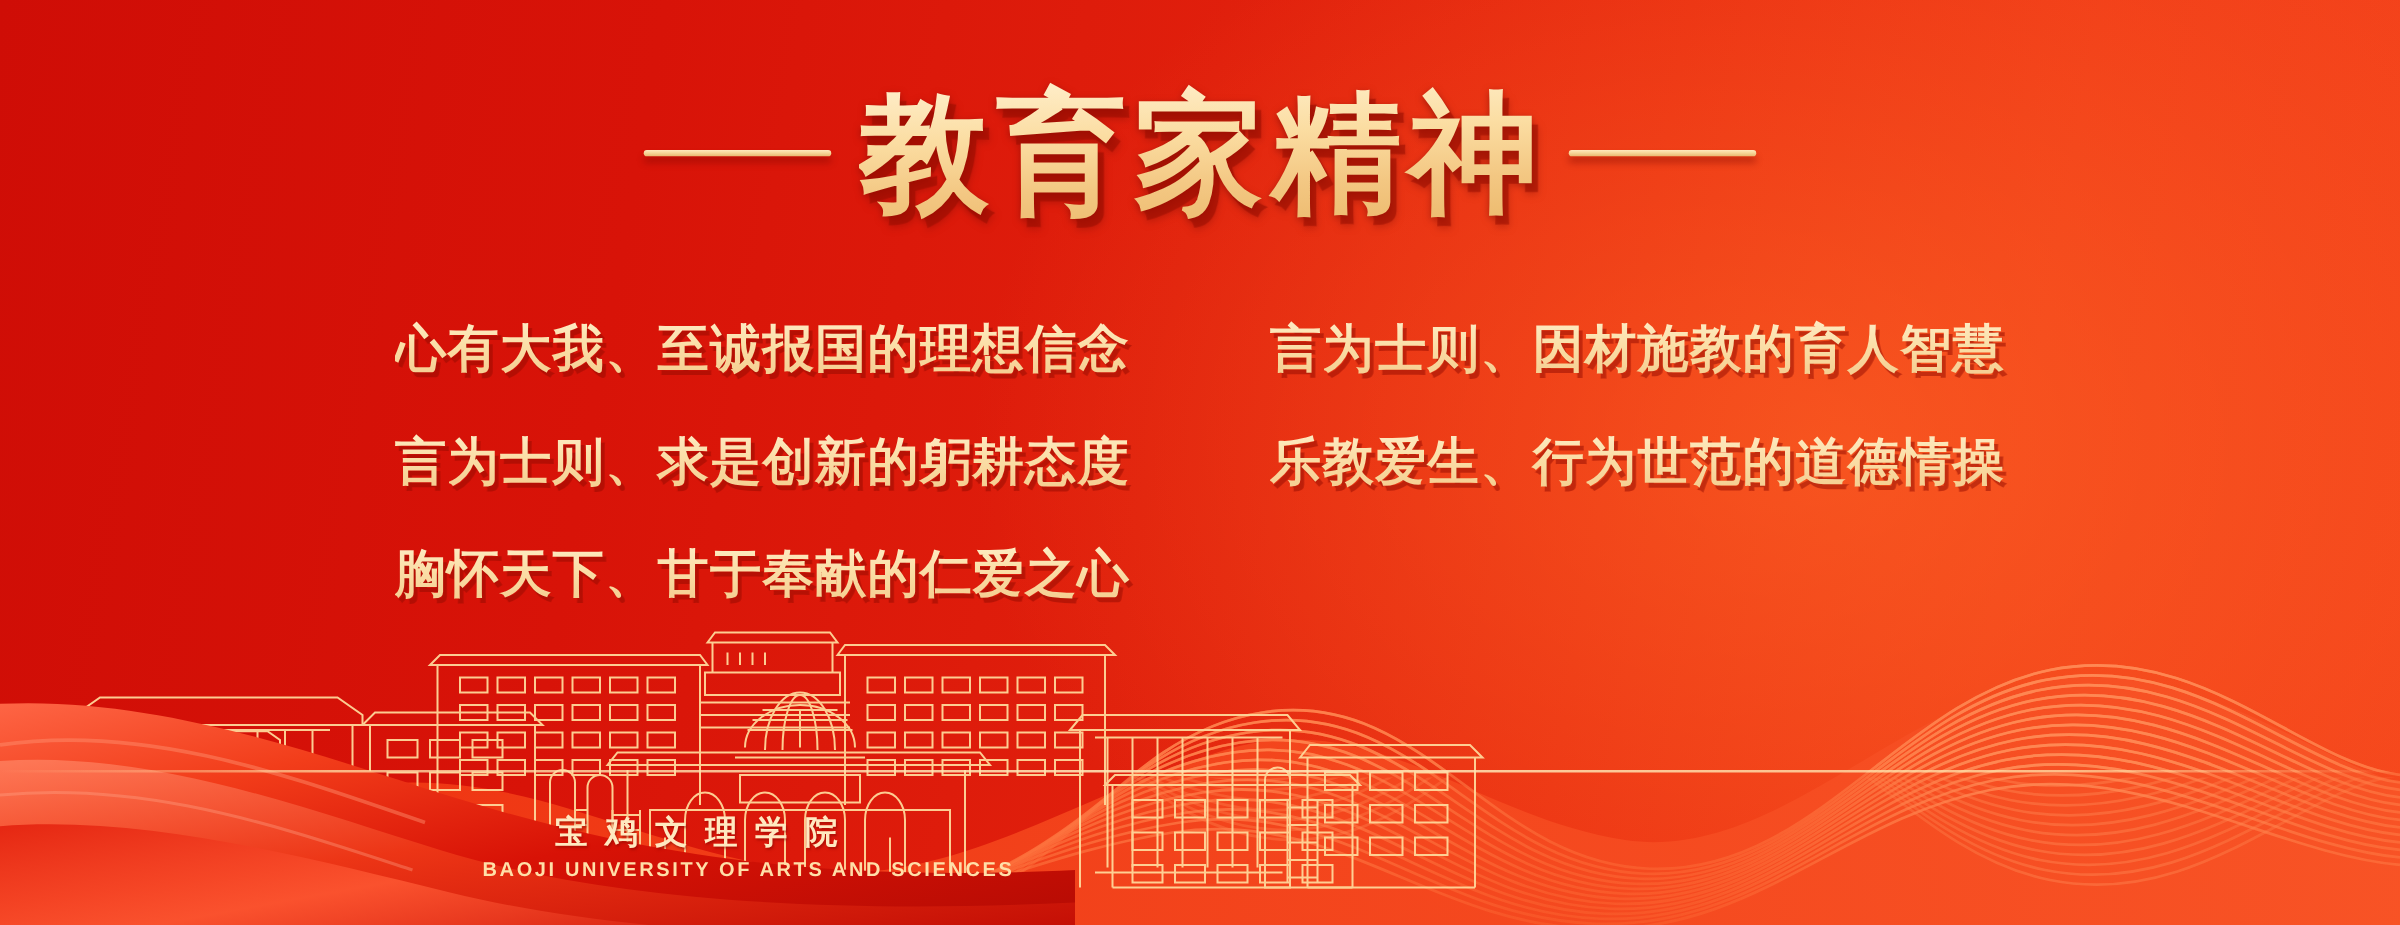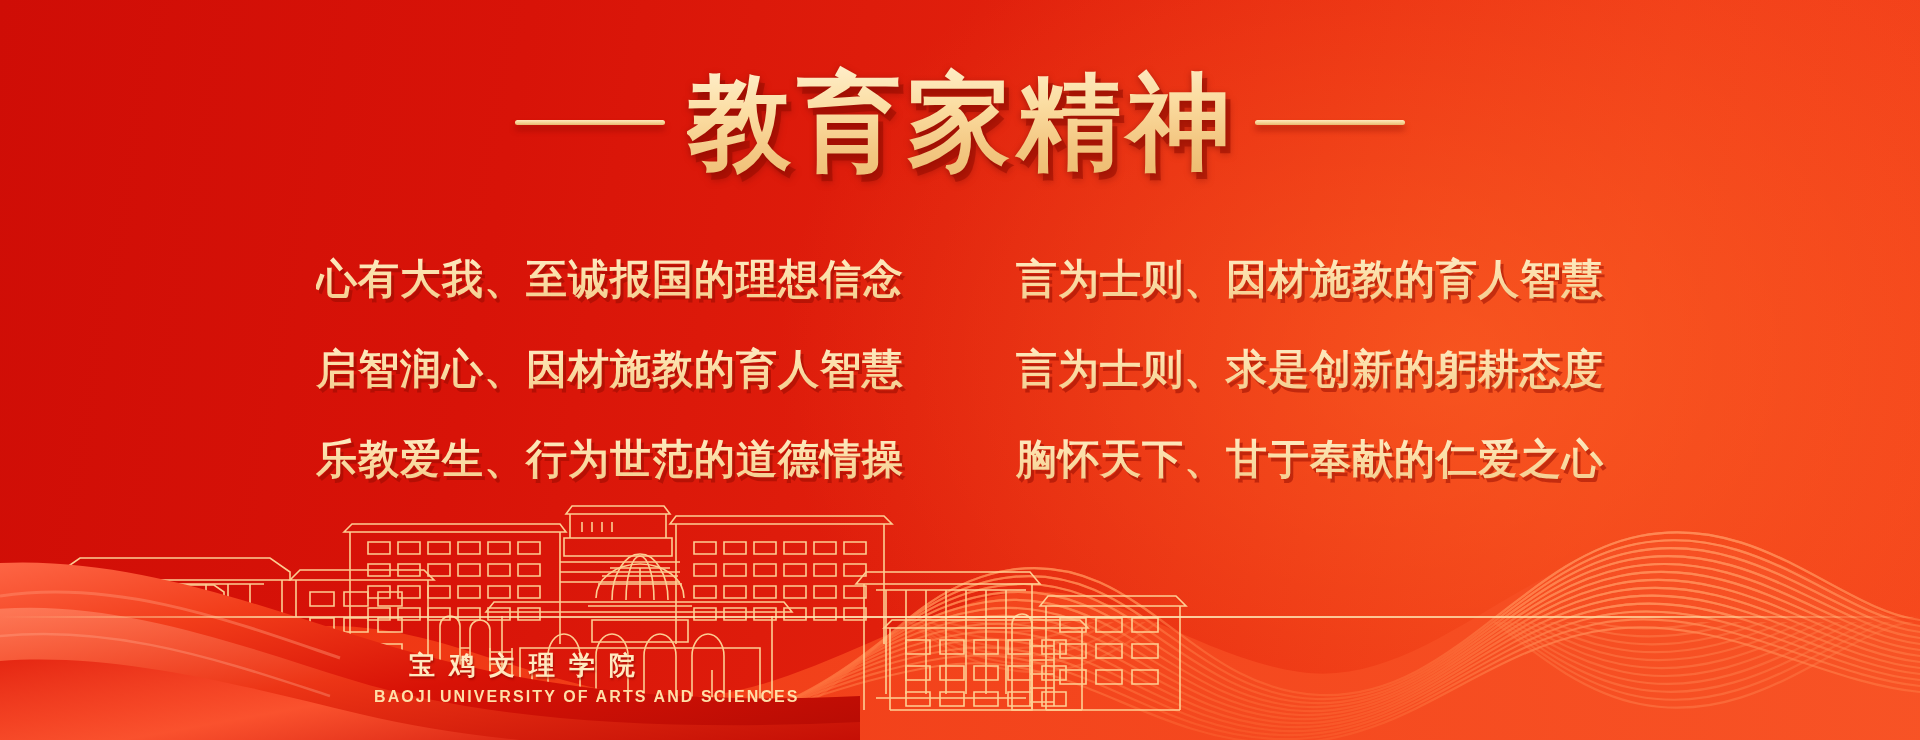--- a/index.html
+++ b/index.html
@@ -59,21 +59,21 @@
     line-height:68px;white-space:nowrap;
     color:#fcdfa8;
     background:linear-gradient(180deg,#fff2d4 0%,#fbdfa8 45%,#f2c585 100%);
     -webkit-background-clip:text;background-clip:text;
     -webkit-text-fill-color:transparent;
     filter:drop-shadow(3px 4px 0 rgba(146,10,0,.5));
   }
 
   
   .univ{
-    position:absolute;left:372px;top:648px;width:300px;text-align:center;
+    position:absolute;left:384px;top:648px;width:300px;text-align:right;
     z-index:6;
   }
   .univ-cn{
     font-family:"DejaVu Serif","Liberation Serif",serif;
     font-size:26px;font-weight:bold;letter-spacing:14px;
     color:#ffe9c0;text-indent:14px;
     text-shadow:1px 2px 2px rgba(140,8,0,.6);
     white-space:nowrap;
   }
   .univ-en{
@@ -258,21 +258,20 @@
 
   <div class="title-row">
     <div class="rule left"></div>
     <div class="main-title">教育家精神</div>
     <div class="rule right"></div>
   </div>
 
   <div class="slogans">
     <div class="slogan">心有大我、至诚报国的理想信念</div>
     <div class="slogan">言为士则、因材施教的育人智慧</div>
-    <div class="slogan">启智润心、因材施教的育人智慧</div>
     <div class="slogan">言为士则、求是创新的躬耕态度</div>
     <div class="slogan">乐教爱生、行为世范的道德情操</div>
     <div class="slogan">胸怀天下、甘于奉献的仁爱之心</div>
   </div>
 
   <div class="univ">
     <div class="univ-cn">宝鸡文理学院</div>
     <div class="univ-en">BAOJI UNIVERSITY OF ARTS AND SCIENCES</div>
   </div>
 

